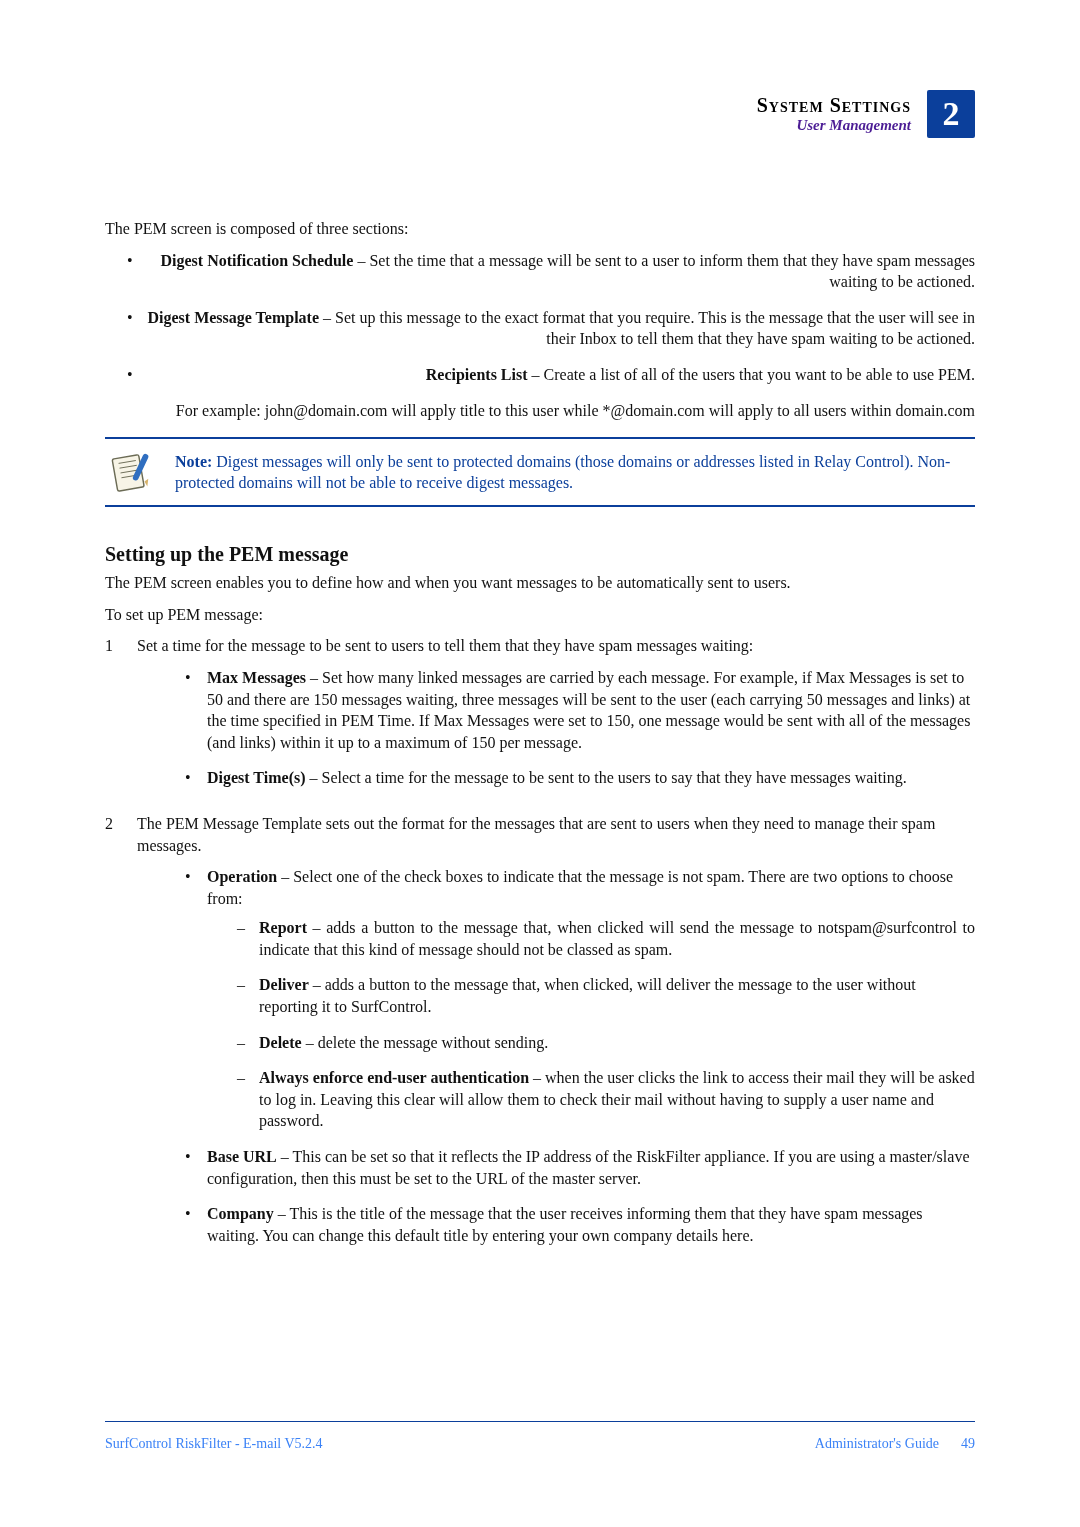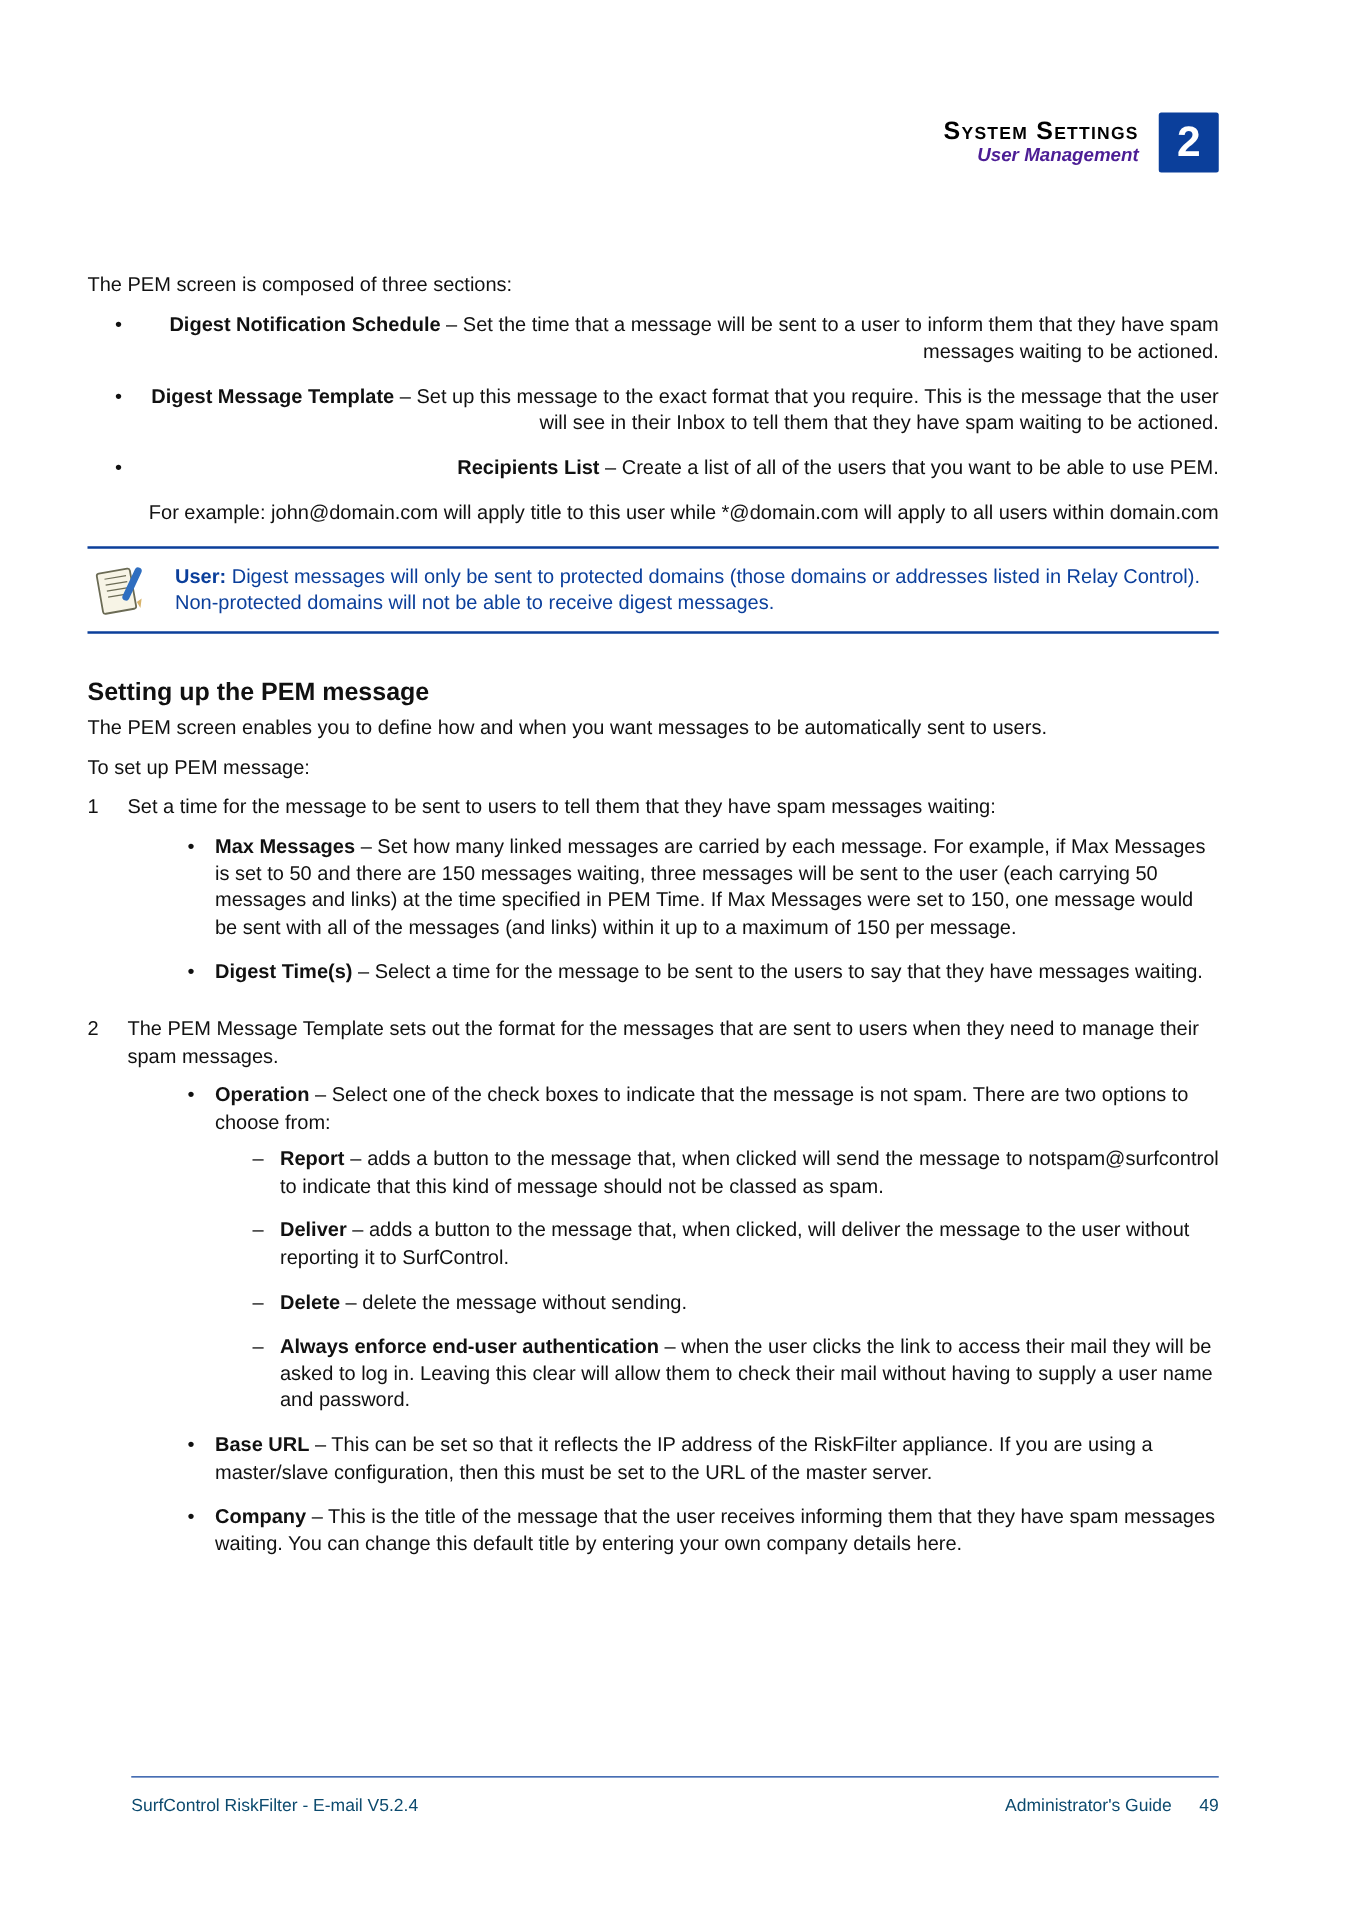--- a/index.html
+++ b/index.html
@@ -8,21 +8,22 @@
     background: #fff;
     font-family: Arial, Helvetica, sans-serif;
     color: #000;
     width: 1080px;
   }
   .page {
     width: 1080px;
     height: 1497px;
     position: relative;
     box-sizing: border-box;
-    padding: 90px 105px 0 70px;
+    padding: 90px 105px 0 105px;
+    font-family: Liberation Serif, serif;
   }
   .header-row {
     display: flex;
     justify-content: flex-end;
     align-items: center;
     gap: 16px;
   }
   .header-text {
     text-align: right;
   }
@@ -156,21 +157,21 @@
     border-top: 1px solid #0b3f9b;
   }
   .footer-row {
     position: absolute;
     bottom: 45px;
     left: 105px;
     right: 105px;
     display: flex;
     justify-content: space-between;
     font-size: 14px;
-    color: #0c4a6e;
+    color: #3b82f6;
   }
   .footer-right { display: flex; gap: 22px; }
   .page-num { font-weight: normal; }
   b.term { font-weight: bold; }
 </style>
 </head>
 <body>
 
 <div class="page">
 
@@ -205,21 +206,21 @@
           <rect x="6" y="8" width="28" height="34" rx="2" fill="#f7f4e6" stroke="#6b6b55" stroke-width="1.5" transform="rotate(-10 20 25)"></rect>
           <line x1="10" y1="15" x2="28" y2="12" stroke="#6b6b55" stroke-width="1"></line>
           <line x1="11" y1="20" x2="29" y2="17" stroke="#6b6b55" stroke-width="1"></line>
           <line x1="12" y1="25" x2="30" y2="22" stroke="#6b6b55" stroke-width="1"></line>
           <line x1="13" y1="30" x2="31" y2="27" stroke="#6b6b55" stroke-width="1"></line>
           <rect x="30" y="4" width="6" height="30" rx="3" fill="#2f6ec0" transform="rotate(25 33 19)"></rect>
           <polygon points="37,34 41,31 40,39" fill="#d8b36a"></polygon>
         </svg>
       </div>
       <div class="note-text">
-        <span class="note-label">User:  </span><span>Digest messages will only be sent to protected domains (those domains or addresses listed in Relay Control). Non-protected domains will not be able to receive digest messages.</span>
+        <span class="note-label">Note:  </span><span>Digest messages will only be sent to protected domains (those domains or addresses listed in Relay Control). Non-protected domains will not be able to receive digest messages.</span>
       </div>
     </div>
 
     <div class="h3">Setting up the PEM message</div>
     <p>The PEM screen enables you to define how and when you want messages to be automatically sent to users.</p>
     <p>To set up PEM message:</p>
 
     <div class="nl-item">
       <div class="nl-num">1</div>
       <div class="nl-body">

